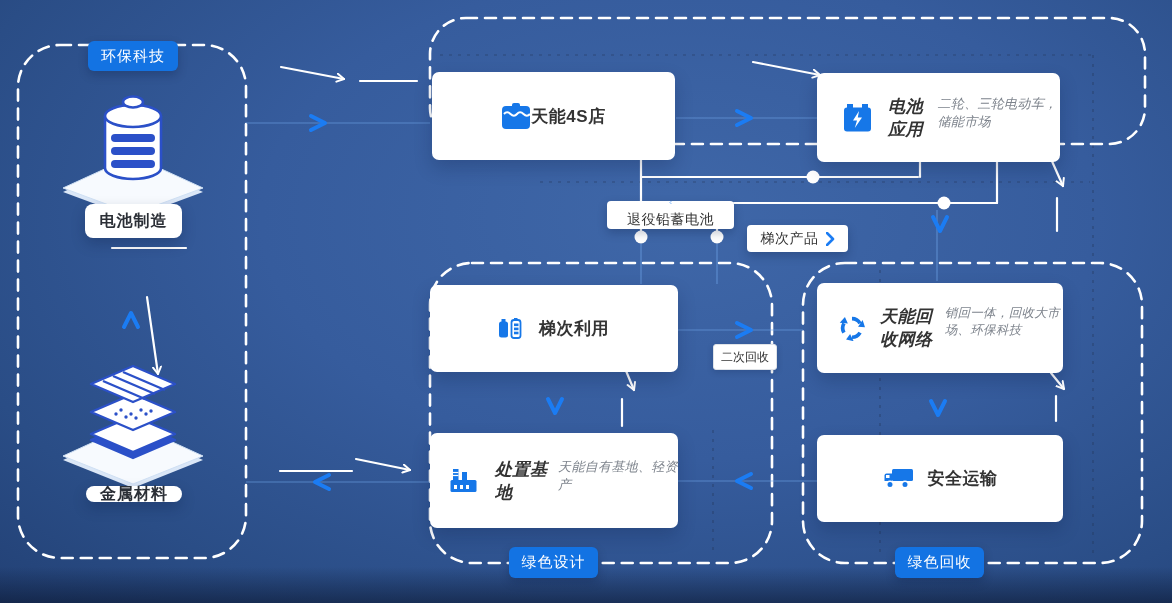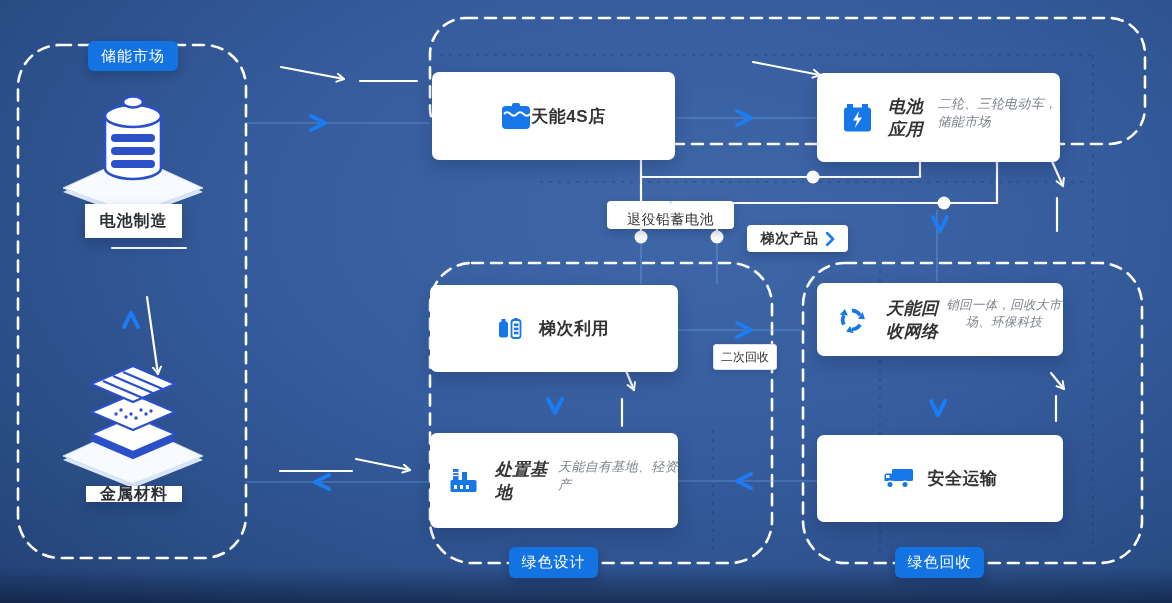--- a/index.html
+++ b/index.html
@@ -30,21 +30,21 @@
   }
   
   .pill{
     position:absolute;background:#fff;border-radius:4px;color:#333;
     display:flex;align-items:center;justify-content:center;gap:7px;
     box-shadow:0 4px 10px rgba(8,25,60,.25);font-size:14px;letter-spacing:.5px;
   }
   .pill.small{font-size:12px;border:1px solid #dfe3e8;box-shadow:0 2px 6px rgba(8,25,60,.2);border-radius:3px;letter-spacing:0;}
   
   .nodelabel{
-    position:absolute;background:#fff;border-radius:0;color:#2b2f36;
+    position:absolute;background:#fff;border-radius:8px;color:#2b2f36;
     display:flex;align-items:center;justify-content:center;
     font-size:16px;font-weight:700;letter-spacing:1px;
     box-shadow:0 6px 14px rgba(8,25,60,.25);
   }
   svg{display:block;}
   .overlay{position:absolute;left:0;top:0;pointer-events:none;}
 </style>
 </head>
 <body>
 
@@ -168,21 +168,21 @@
         <circle cx="68" cy="67" r="1.7"></circle>
           <circle cx="78" cy="68" r="1.7"></circle>
           <circle cx="88" cy="64" r="1.7"></circle>
         <circle cx="58" cy="64" r="1.7"></circle>
           <circle cx="93" cy="61" r="1.7"></circle>
       </g>
     </svg>
   </div>
 
   <div class="badge" style="left:88px;top:41px;width:90px;height:30px;">
-    <span>储能市场</span>
+    <span>环保科技</span>
   </div>
   <div class="nodelabel" style="left:85px;top:204px;width:97px;height:34px;">
     <span>电池制造</span>
   </div>
   <div class="nodelabel" style="left:86px;top:486px;width:96px;height:16px;">
     <span>金属材料</span>
   </div>
 
   <div class="card center" style="left:432px;top:72px;width:243px;height:88px;">
     <span class="ic">
@@ -210,21 +210,21 @@
     </span>
   </div>
 
   <div class="pill" style="left:607px;top:201px;width:127px;height:28px;flex-direction:column;">
     <svg width="9" height="14" viewBox="0 0 9 14">
       <polyline points="8,1 2,7 8,13" stroke="#1b7cf3" stroke-width="2.6" fill="none" stroke-linecap="round" stroke-linejoin="round"></polyline>
     </svg>
     <span>退役铅蓄电池</span>
   </div>
 
-  <div class="pill" style="left:747px;top:225px;width:101px;height:27px;font-weight:bold;">
+  <div class="pill" style="left:747px;top:225px;width:101px;height:27px;">
     <span>梯次产品</span>
     <svg width="9" height="14" viewBox="0 0 9 14">
       <polyline points="1,1 7,7 1,13" stroke="#1b7cf3" stroke-width="2.6" fill="none" stroke-linecap="round" stroke-linejoin="round"></polyline>
     </svg>
   </div>
 
   <div class="pill small" style="left:713px;top:344px;width:62px;height:24px;">
     <span>二次回收</span>
   </div>
 
@@ -259,21 +259,21 @@
     <span class="txt">
       <span class="title">处置基地</span>
       <span class="sub" style="font-size:13px;">天能自有基地、轻资产</span>
     </span>
   </div>
 
   <div class="badge" style="left:509px;top:547px;width:89px;height:31px;">
     <span>绿色设计</span>
   </div>
 
-  <div class="card" style="left:817px;top:283px;width:246px;height:73px;padding-left:22px;box-sizing:border-box;gap:15px;text-align:center;">
+  <div class="card" style="left:817px;top:283px;width:246px;height:90px;padding-left:22px;box-sizing:border-box;gap:15px;">
     <span class="ic">
       <svg width="26" height="26" viewBox="0 0 24 24">
         <g stroke="#1677e8" stroke-width="3.4" fill="none">
           <path d="M12 3.4 A8.6 8.6 0 0 1 19.4 7.7"></path>
           <path d="M12 3.4 A8.6 8.6 0 0 1 19.4 7.7" transform="rotate(120 12 12)"></path>
           <path d="M12 3.4 A8.6 8.6 0 0 1 19.4 7.7" transform="rotate(240 12 12)"></path>
         </g>
         <g fill="#1677e8">
           <polygon points="21.8,4.6 17.6,10.8 24,11.4"></polygon>
           <polygon points="21.8,4.6 17.6,10.8 24,11.4" transform="rotate(120 12 12)"></polygon>

